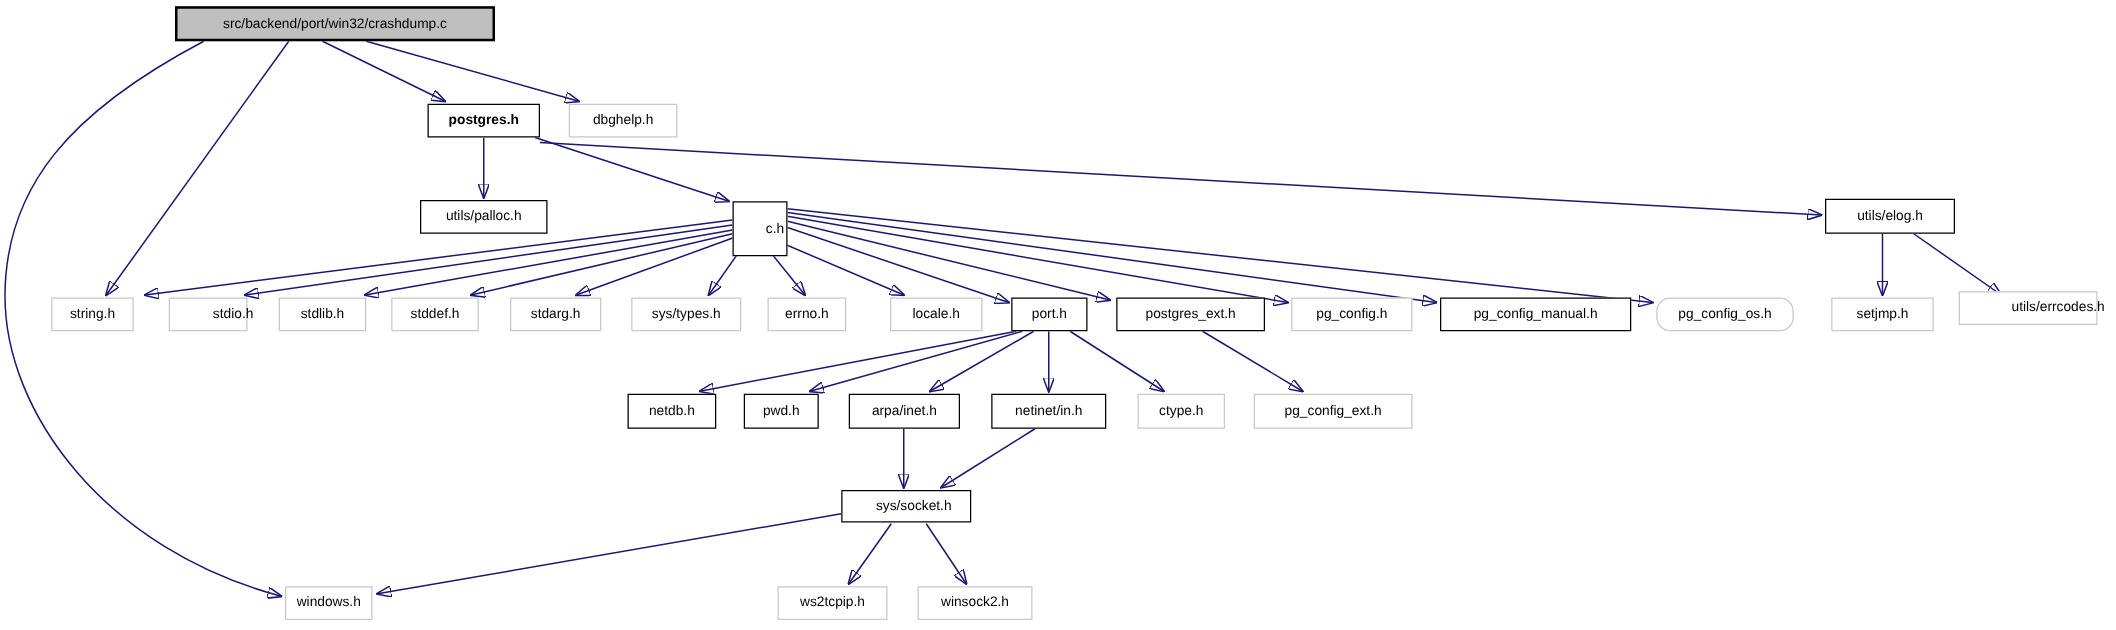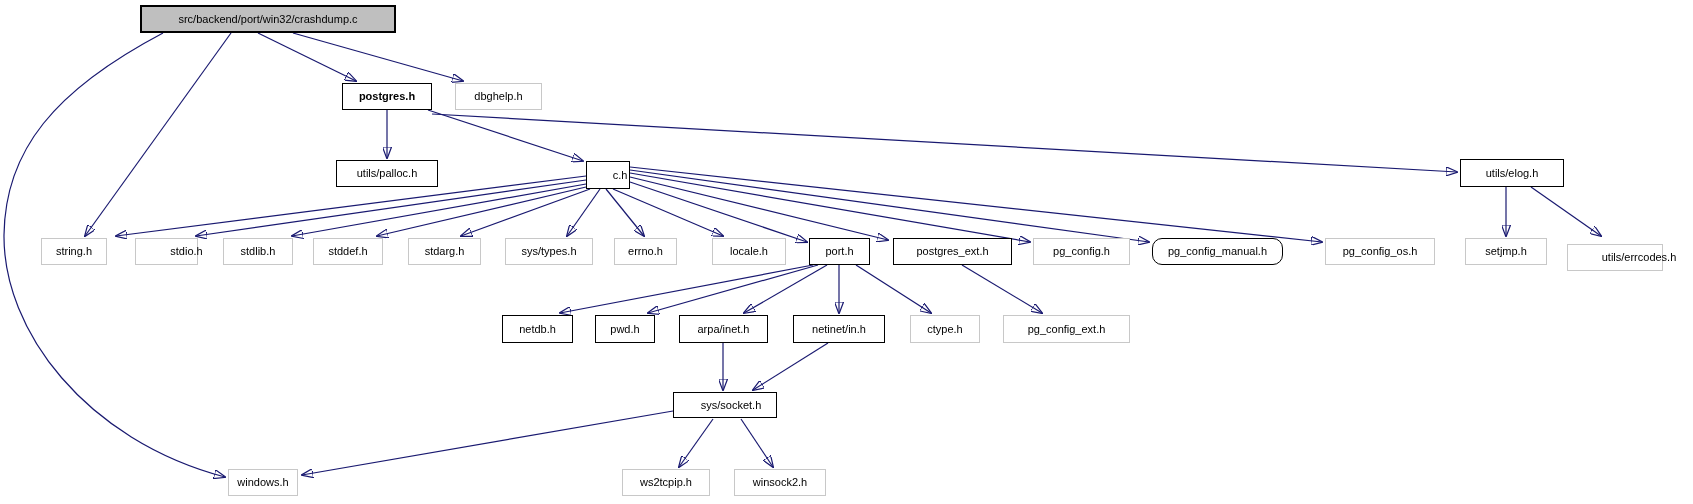--- a/index.html
+++ b/index.html
@@ -84,21 +84,21 @@
       </div>
       <div class="node linked" style="left: 342px; top: 83px; width: 90px; height: 27px; font-weight: bold;">
         <span>postgres.h</span>
       </div>
       <div class="node plain" style="left: 455px; top: 83px; width: 87px; height: 27px;">
         <span>dbghelp.h</span>
       </div>
       <div class="node linked" style="left: 336px; top: 160px; width: 102px; height: 27px;">
         <span>utils/palloc.h</span>
       </div>
-      <div class="node linked" style="left: 586px; top: 161px; width: 44px; height: 28px; padding-left: 24px;">
+      <div class="node linked" style="left: 586px; top: 161px; width: 44px; height: 44px; padding-left: 24px;">
         <span>c.h</span>
       </div>
       <div class="node linked" style="left: 1460px; top: 159px; width: 104px; height: 28px;">
         <span>utils/elog.h</span>
       </div>
       <div class="node plain" style="left: 41px; top: 238px; width: 66px; height: 27px;">
         <span>string.h</span>
       </div>
       <div class="node plain" style="left: 135px; top: 238px; width: 63px; height: 27px; padding-left: 40px;">
         <span>stdio.h</span>
@@ -123,30 +123,30 @@
       </div>
       <div class="node linked" style="left: 809px; top: 238px; width: 61px; height: 27px;">
         <span>port.h</span>
       </div>
       <div class="node linked" style="left: 893px; top: 238px; width: 119px; height: 27px;">
         <span>postgres_ext.h</span>
       </div>
       <div class="node plain" style="left: 1033px; top: 238px; width: 97px; height: 27px;">
         <span>pg_config.h</span>
       </div>
-      <div class="node linked" style="left: 1152px; top: 238px; width: 131px; height: 27px; border-radius: 10px;">
+      <div class="node linked" style="left: 1152px; top: 238px; width: 153px; height: 27px;">
         <span>pg_config_manual.h</span>
       </div>
-      <div class="node plain" style="left: 1325px; top: 238px; width: 110px; height: 27px;">
+      <div class="node plain" style="left: 1325px; top: 238px; width: 110px; height: 27px; border-radius: 11px;">
         <span>pg_config_os.h</span>
       </div>
       <div class="node plain" style="left: 1465px; top: 238px; width: 82px; height: 27px;">
         <span>setjmp.h</span>
       </div>
-      <div class="node plain" style="left: 1567px; top: 244px; width: 96px; height: 27px; padding-left: 48px;">
+      <div class="node plain" style="left: 1567px; top: 233px; width: 111px; height: 27px; padding-left: 48px;">
         <span>utils/errcodes.h</span>
       </div>
       <div class="node linked" style="left: 502px; top: 315px; width: 71px; height: 28px;">
         <span>netdb.h</span>
       </div>
       <div class="node linked" style="left: 595px; top: 315px; width: 60px; height: 28px;">
         <span>pwd.h</span>
       </div>
       <div class="node linked" style="left: 679px; top: 315px; width: 89px; height: 28px;">
         <span>arpa/inet.h</span>

